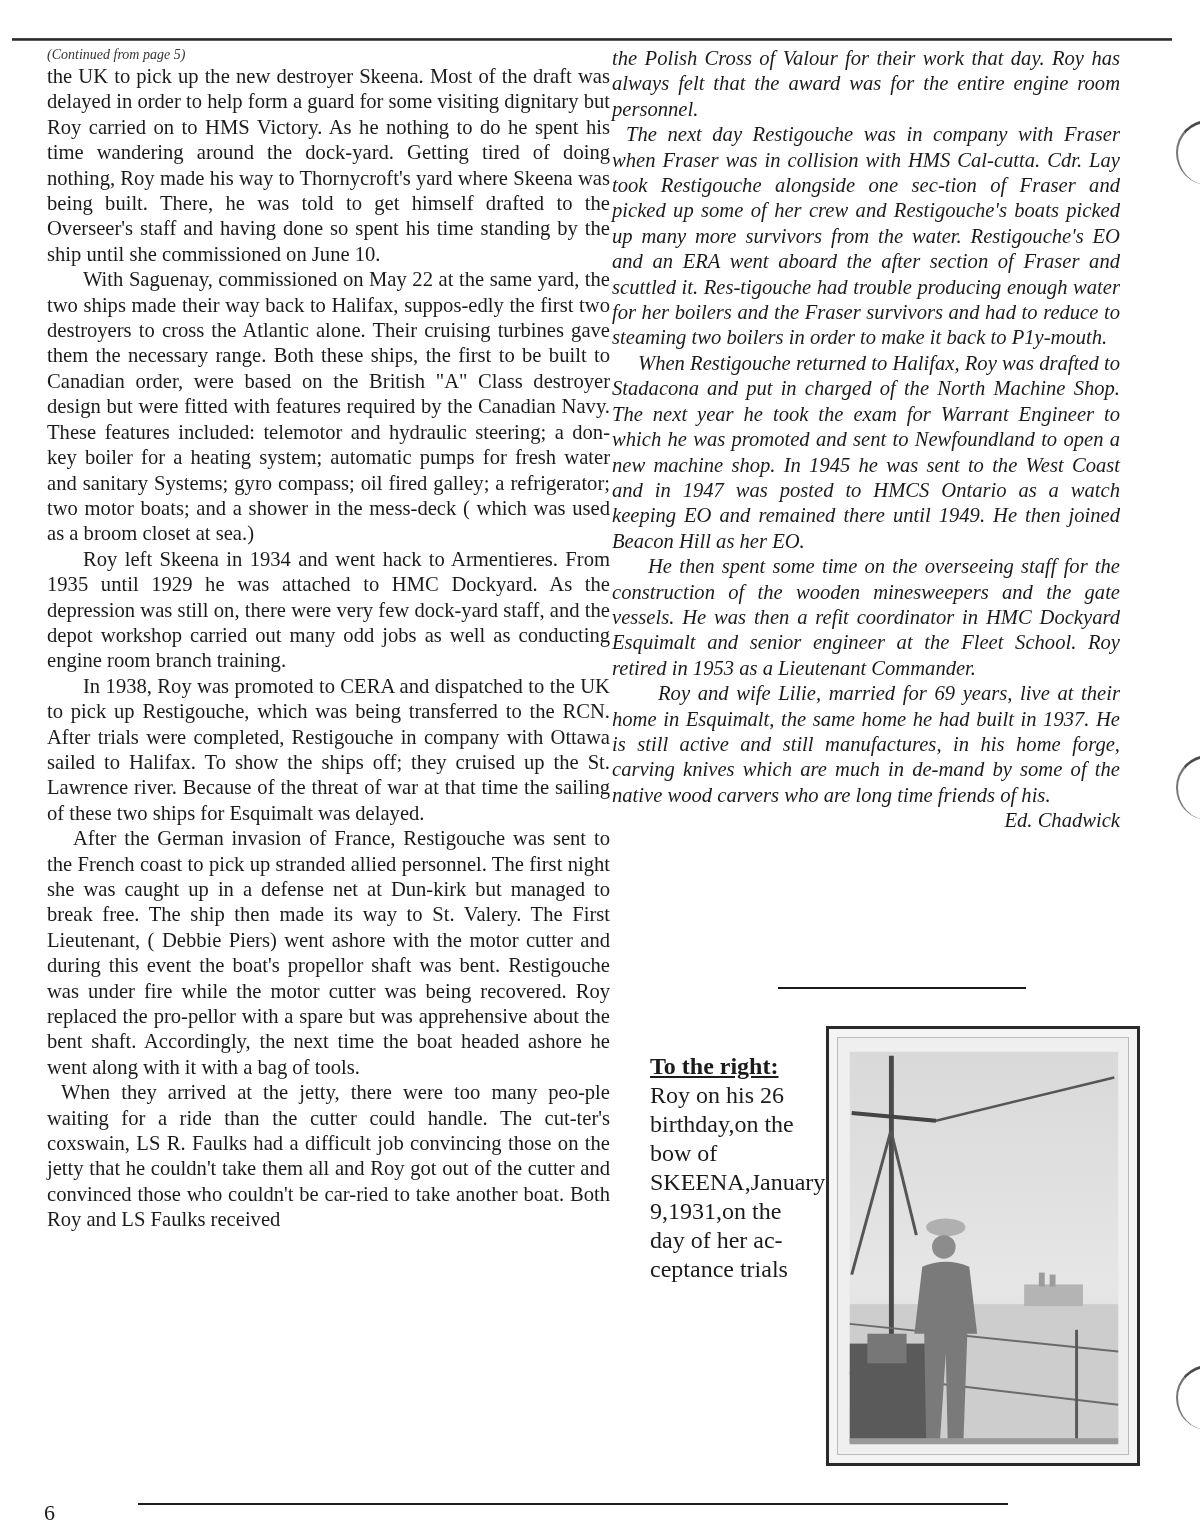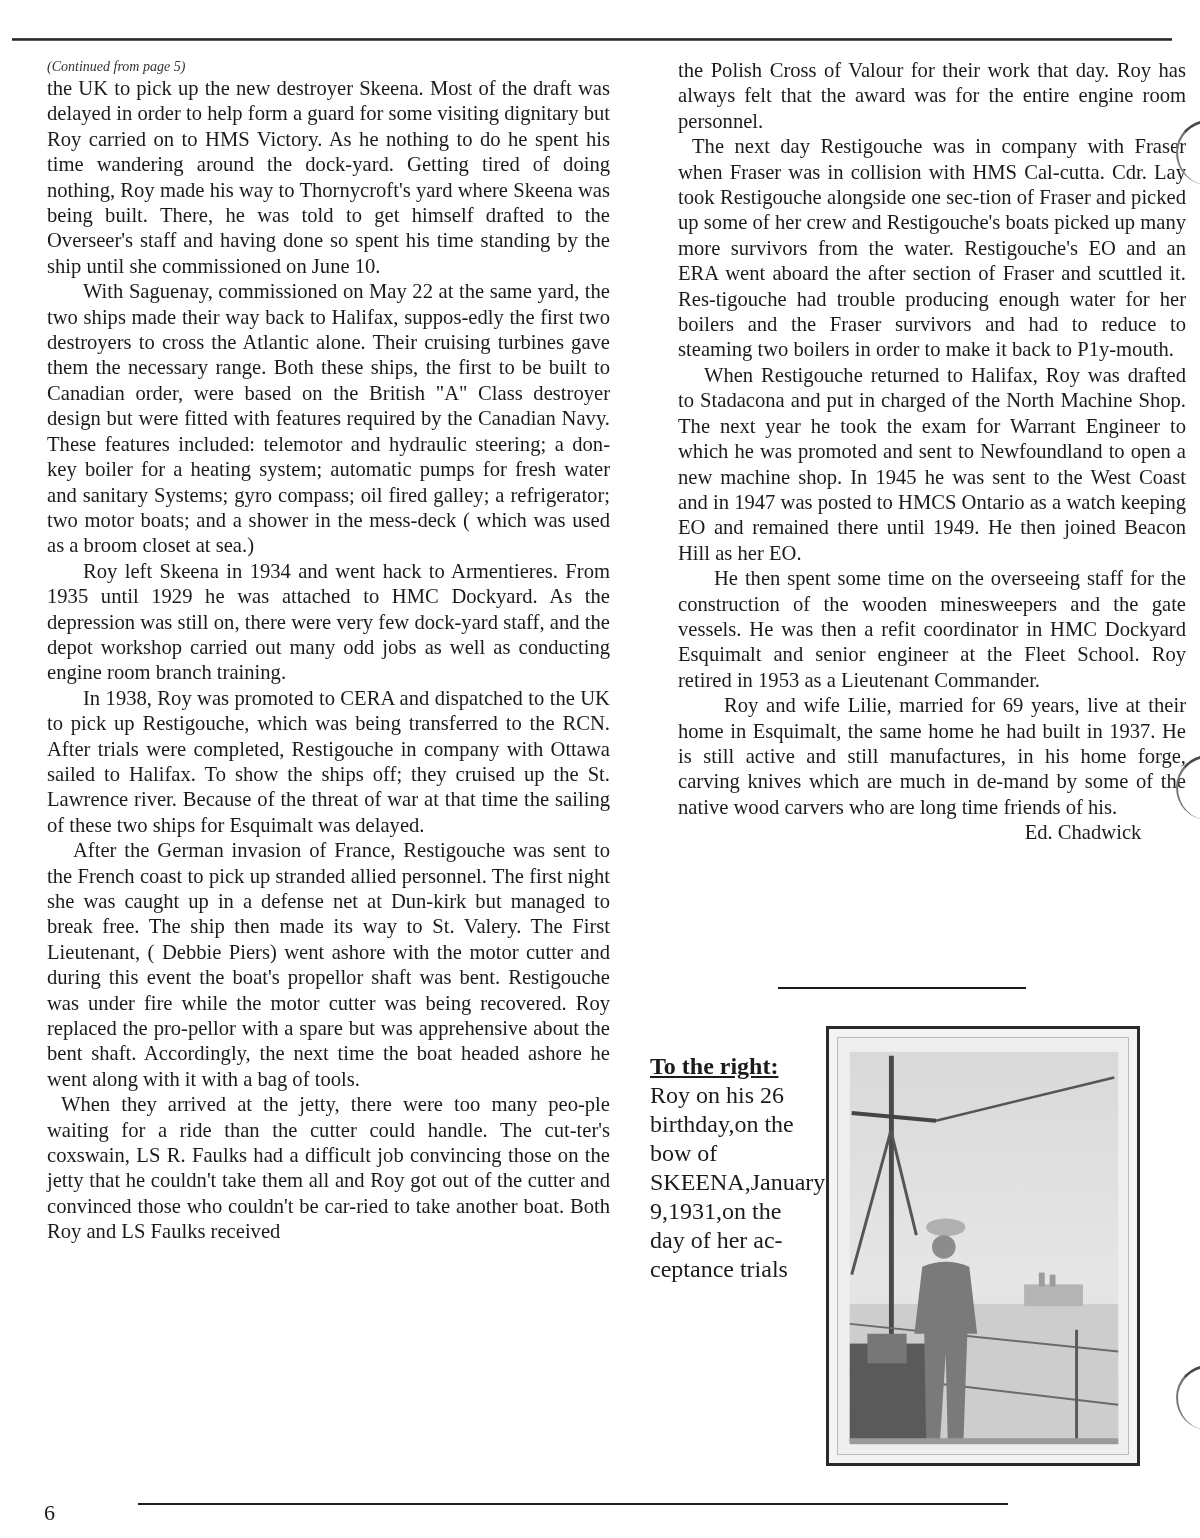--- a/index.html
+++ b/index.html
@@ -1,27 +1,27 @@
 <!DOCTYPE html>
 <html><head>
   <meta charset="utf-8">
   <style>
     html, body { margin: 0; padding: 0; background: #ffffff; }
     body { width: 1200px; height: 1538px; position: relative; overflow: hidden; font-family: "Liberation Serif", "DejaVu Serif", serif; color: #1b1b1b; }
     .top-rule { position: absolute; left: 12px; top: 38px; width: 1160px; height: 3px; background: linear-gradient(to bottom, #555 0%, #222 60%, #888 100%); }
-    .col { position: absolute; font-size: 20.6px; line-height: 25.4px; text-align: justify; margin-top: 12px; }
+    .col { position: absolute; font-size: 20.6px; line-height: 25.4px; text-align: justify; }
     .col-left { left: 47px; top: 46px; width: 563px; }
-    .col-right { left: 678px; top: 46px; width: 508px; }
+    .col-right { left: 612px; top: 46px; width: 508px; font-style: italic; }
     .cont { font-style: italic; font-size: 14px; line-height: 18px; display: block; margin-bottom: 0px; color: #333; }
     .col p { margin: 0; }
     .ind1 { text-indent: 36px; }
     .ind2 { text-indent: 14px; }
     .ind3 { text-indent: 26px; }
     .ind4 { text-indent: 46px; }
-    .byline { text-align: center; padding-left: 302px; margin-top: 0px !important; }
+    .byline { text-align: right; padding-left: 302px; margin-top: 0px !important; }
     .sep-rule { position: absolute; left: 778px; top: 987px; width: 248px; height: 2px; background: #1a1a1a; }
     .caption { position: absolute; left: 650px; top: 1052px; width: 170px; font-size: 24px; line-height: 29px; }
     .caption .cap-title { font-weight: bold; text-decoration: underline; display: block; }
     .caption .cap-body { display: block; }
     .photo-frame { position: absolute; left: 826px; top: 1026px; width: 314px; height: 440px; border: 3px solid #2a2a2a; background: #f4f4f4; box-sizing: border-box; }
     .photo { position: absolute; left: 8px; top: 8px; right: 8px; bottom: 8px; background: #efefef; border: 1px solid #bbb; overflow: hidden; }
     .photo svg { width: 100%; height: 100%; display: block; }
     .page-number { position: absolute; left: 44px; top: 1500px; font-size: 22px; line-height: 26px; }
     .bottom-rule { position: absolute; left: 138px; top: 1503px; width: 870px; height: 2px; background: #1e1e1e; }
     .hole { position: absolute; right: -40px; width: 62px; height: 62px; border-radius: 50%; border-top: 3px solid #4a4a4a; border-left: 2px solid #777; background: transparent; }

